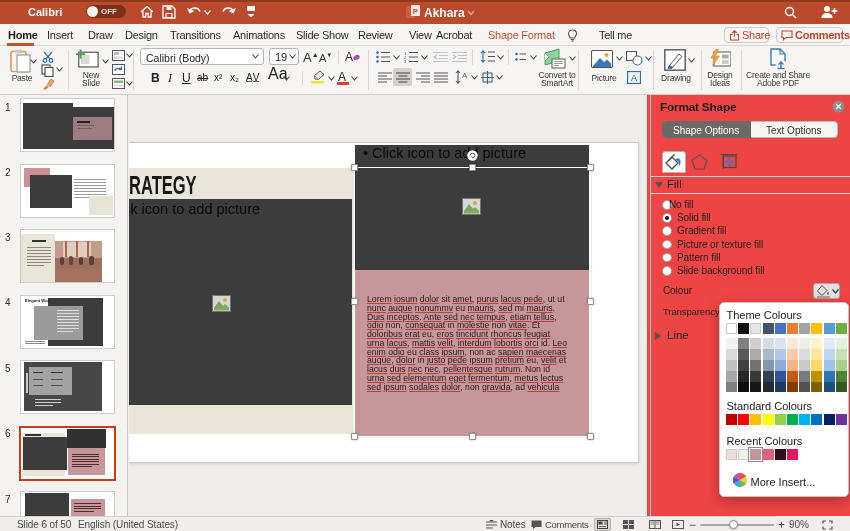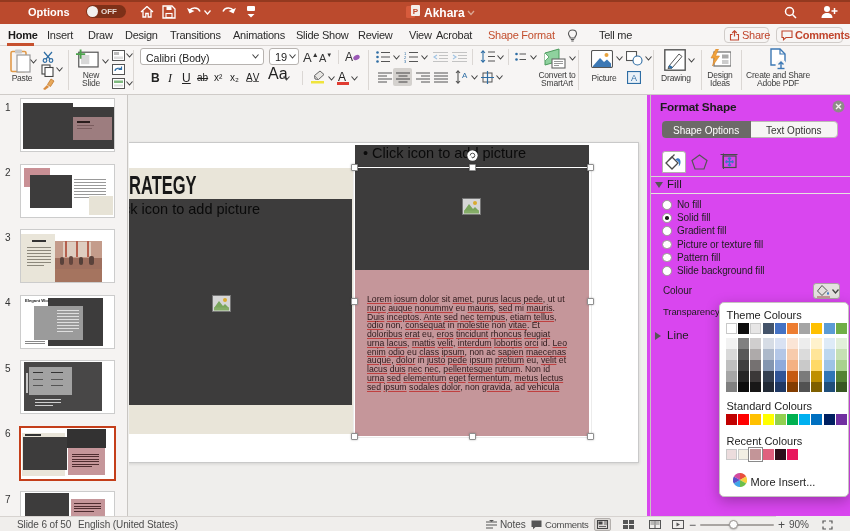--- a/index.html
+++ b/index.html
@@ -22,38 +22,38 @@
 #ribbon { position:absolute; left:0; top:46px; width:850px; height:49px; background:#f7f5f4; border-bottom:1px solid #cfcbc8; }
 .vsep { position:absolute; top:4px; width:1px; height:40px; background:#dbd7d4; }
 .rlabel { position:absolute; font-size:8.5px; letter-spacing:-0.2px; color:#3b3b3b; text-align:center; white-space:nowrap; }
 .chev { position:absolute; width:7px; height:5px; }
 
 
 #thumbs { position:absolute; left:0; top:95px; width:128px; height:421px; background:#f5f3f2; border-right:1px solid #c9c6c3; }
 .thumb { position:absolute; left:20px; width:95px; height:54px; background:#fff; border:1px solid #cccccc; overflow:hidden; }
 .tnum { position:absolute; left:5px; width:10px; font-size:10px; color:#333; }
 #canvas { position:absolute; left:129px; top:95px; width:518px; height:421px; background:#efeeec; overflow:hidden; }
-#fpanel { position:absolute; left:647px; top:95px; width:203px; height:421px; background:#d946ef; }
+#fpanel { position:absolute; left:647px; top:95px; width:203px; height:421px; background:#ef4444; }
 
 
 #statusbar { position:absolute; left:0; top:516px; width:776px; height:15px; background:#f0eeec; border-top:1px solid #d7d3d0; }
 .sb-txt { position:absolute; top:2px; font-size:10px; letter-spacing:-0.1px; color:#4c4c4c; white-space:nowrap; }
 .handle { position:absolute; width:7px; height:7px; background:#fff; border:1px solid #8f8f8f; border-radius:1px; box-shadow:0 0 2px rgba(0,0,0,0.3); }
 #lorem u { text-decoration:underline; text-decoration-color:#c04040; text-decoration-thickness:0.9px; text-underline-offset:1.2px; }
 .tline { position:absolute; height:1px; }
 .swatch { position:absolute; width:11px; height:11px; }
 .ptxt { position:absolute; font-size:10px; letter-spacing:-0.1px; color:#1e1e1e; white-space:nowrap; }
 .radio { position:absolute; width:9.5px; height:9.5px; border-radius:50%; background:#fff; border:1px solid #9a9692; }
 .radio.sel::after { content:""; position:absolute; left:2.2px; top:2.2px; width:3.6px; height:3.6px; border-radius:50%; background:#1a1a1a; }
 </style>
 </head>
 <body>
 <div id="titlebar">
   <div class="topline"></div>
-  <span class="abs tb-txt" style="left:28px;top:6px;">Options</span>
+  <span class="abs tb-txt" style="left:28px;top:6px;">Calibri</span>
 
   <div class="abs" style="left:86px;top:5px;width:40px;height:13px;background:#7d3018;border-radius:7px;"></div>
   <div class="abs" style="left:87px;top:6px;width:11px;height:11px;background:#f3f0ee;border-radius:6px;"></div>
   <span class="abs" style="left:101px;top:7px;font-size:8px;font-weight:bold;color:#e8dcd6;">OFF</span>
 
   <svg class="abs" style="left:139px;top:4px" width="16" height="16" viewBox="0 0 16 16">
       <path d="M8 2.5 L14 8 M8 2.5 L2 8 M4 7 V13 H6.8 V9.5 H9.2 V13 H12 V7" stroke="#fff" stroke-width="1.3" fill="none"></path>
     </svg>
 
   <svg class="abs" style="left:162px;top:5px" width="14" height="14" viewBox="0 0 14 14">
@@ -551,21 +551,21 @@
     </svg>
   <div class="abs" style="left:4px;top:81px;width:199px;height:1px;background:#d8d5d2;"></div>
   <div class="abs" style="left:4px;top:98px;width:199px;height:1px;background:#e6e3e0;"></div>
 
   <svg class="abs" style="left:8px;top:87px" width="8" height="6" viewBox="0 0 8 6">
       <path d="M0 0 H8 L4 6 Z" fill="#555"></path>
     </svg>
   <span class="abs" style="left:20px;top:83px;font-size:11.5px;color:#1e1e1e;">Fill</span>
 
   <div class="radio" style="left:15px;top:105px;"></div>
-    <span class="ptxt" style="left:30px;top:104px;">No fill</span>
+    <span class="ptxt" style="left:22px;top:104px;">No fill</span>
   <div class="radio sel" style="left:15px;top:118.2px;"></div>
     <span class="ptxt" style="left:30px;top:117.2px;">Solid fill</span>
   <div class="radio" style="left:15px;top:131.4px;"></div>
     <span class="ptxt" style="left:30px;top:130.4px;">Gradient fill</span>
   <div class="radio" style="left:15px;top:144.6px;"></div>
     <span class="ptxt" style="left:30px;top:143.6px;">Picture or texture fill</span>
   <div class="radio" style="left:15px;top:157.8px;"></div>
     <span class="ptxt" style="left:30px;top:156.8px;">Pattern fill</span>
   <div class="radio" style="left:15px;top:171px;"></div>
     <span class="ptxt" style="left:30px;top:170px;">Slide background fill</span>

